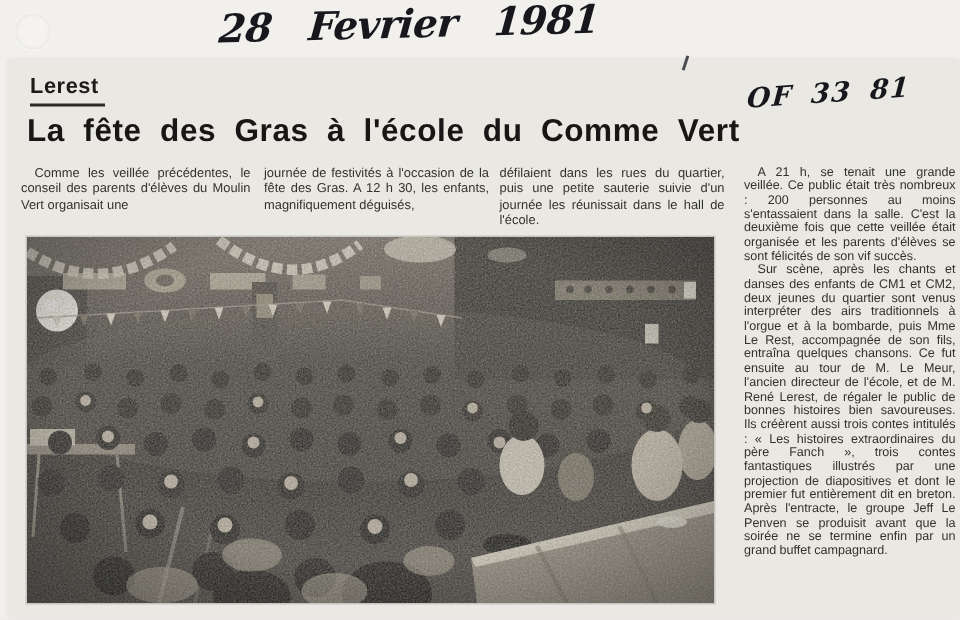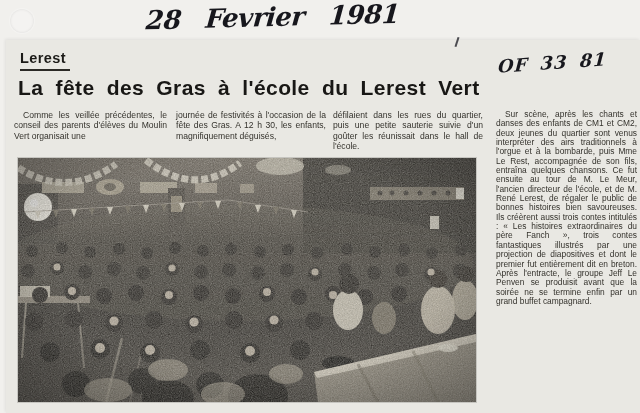--- a/index.html
+++ b/index.html
@@ -74,25 +74,25 @@
 <body>
 
 <div class="clipping"></div>
 <div class="hole-punch"></div>
 
 <div class="hand hand-date">28 Fevrier 1981</div>
 <div class="hand hand-code">OF 33 81</div>
 <div class="pen-mark"></div>
 
 <div class="section-label">Lerest</div>
-<h1 class="headline" style="margin:0">La fête des Gras à l'école du Lerest Vert</h1>
+<h1 class="headline" style="margin:0">La fête des Gras à l'école du Comme Vert</h1>
 
 <div class="intro-col c1">Comme les veillée précédentes, le conseil des parents d'élèves du Moulin Vert organisait une</div>
 <div class="intro-col c2">journée de festivités à l'occasion de la fête des Gras. A 12 h 30, les enfants, magnifiquement déguisés,</div>
-<div class="intro-col c3">défilaient dans les rues du quartier, puis une petite sauterie suivie d'un goûter les réunissait dans le hall de l'école.</div>
+<div class="intro-col c3">défilaient dans les rues du quartier, puis une petite sauterie suivie d'un journée les réunissait dans le hall de l'école.</div>
 
 <div class="photo">
 <svg width="458" height="244" viewBox="0 0 458 244" xmlns="http://www.w3.org/2000/svg">
   <defs>
     <linearGradient id="wall" x1="0" y1="0" x2="0" y2="1">
       <stop offset="0" stop-color="#6e675e"></stop>
       <stop offset="0.18" stop-color="#565049"></stop>
       <stop offset="0.34" stop-color="#34302c"></stop>
       <stop offset="0.62" stop-color="#2b2825"></stop>
       <stop offset="1" stop-color="#3f3b36"></stop>
@@ -293,14 +293,15 @@
     <ellipse cx="430" cy="190" rx="10" ry="4" fill="#e9e4d6" opacity="0.9"></ellipse>
   </g>
 
   <rect width="458" height="244" filter="url(#grainL)" opacity="0.5"></rect>
   <rect width="458" height="244" filter="url(#grainD)" opacity="0.35"></rect>
   <rect width="458" height="244" fill="url(#vig)"></rect>
 </svg>
 </div>
 
 <div class="right-col">
+  <p>A 21 h, se tenait une grande veillée. Ce public était très nombreux : 200 personnes au moins s'entassaient dans la salle. C'est la deuxième fois que cette veillée était organisée et les parents d'élèves se sont félicités de son vif succès.</p>
   <p>Sur scène, après les chants et danses des enfants de CM1 et CM2, deux jeunes du quartier sont venus interpréter des airs traditionnels à l'orgue et à la bombarde, puis Mme Le Rest, accompagnée de son fils, entraîna quelques chansons. Ce fut ensuite au tour de M. Le Meur, l'ancien directeur de l'école, et de M. René Lerest, de régaler le public de bonnes histoires bien savoureuses. Ils créèrent aussi trois contes intitulés : « Les histoires extraordinaires du père Fanch », trois contes fantastiques illustrés par une projection de diapositives et dont le premier fut entièrement dit en breton. Après l'entracte, le groupe Jeff Le Penven se produisit avant que la soirée ne se termine enfin par un grand buffet campagnard.</p>
 </div>
 
 </body></html>

